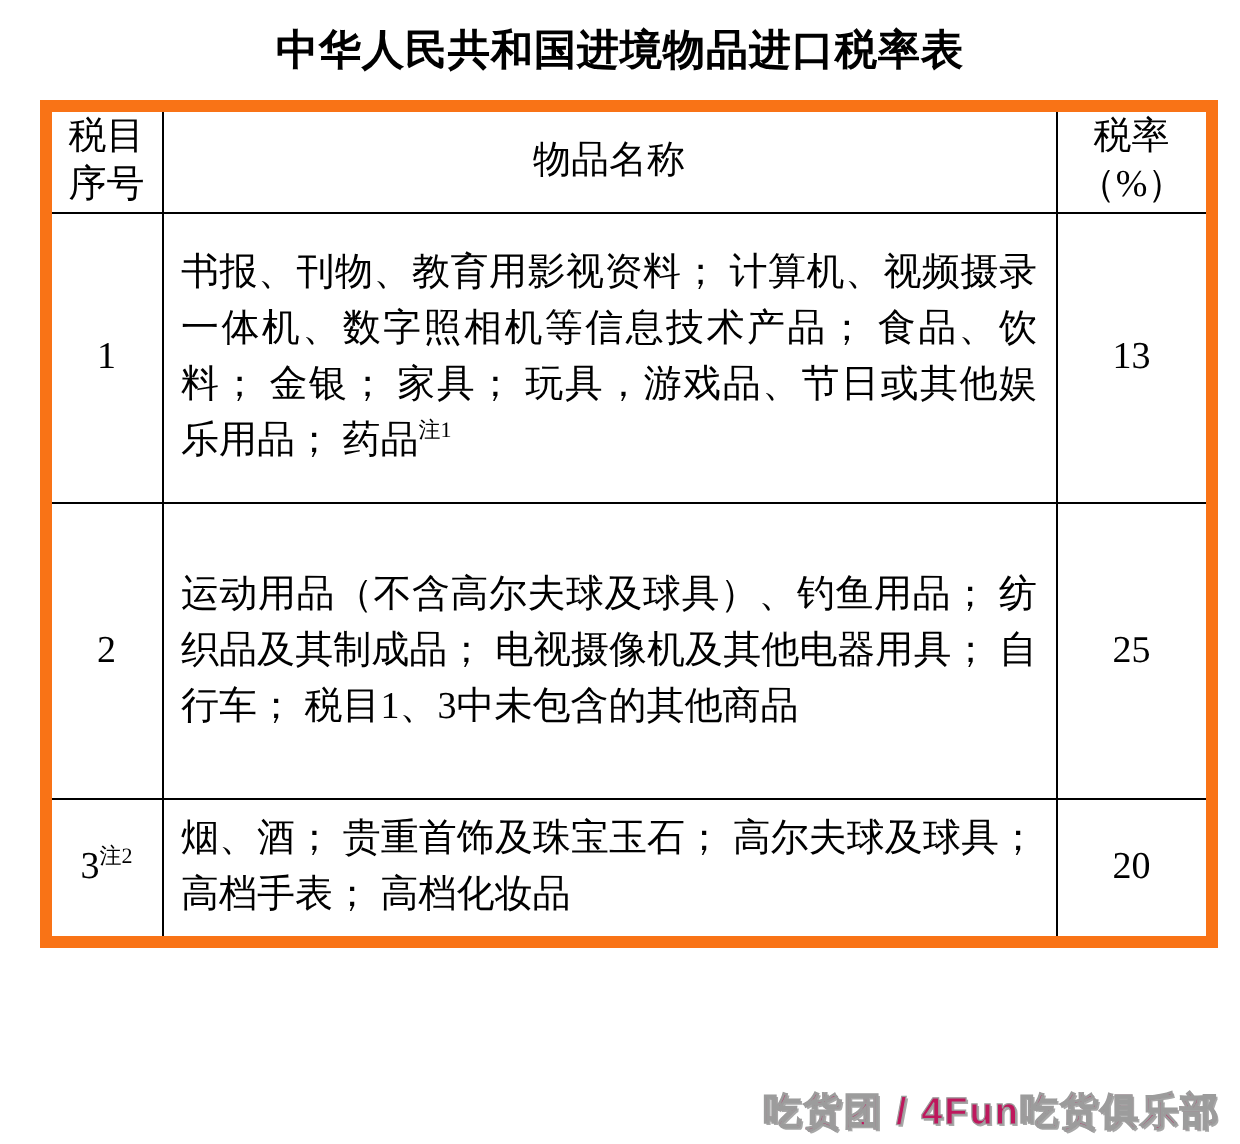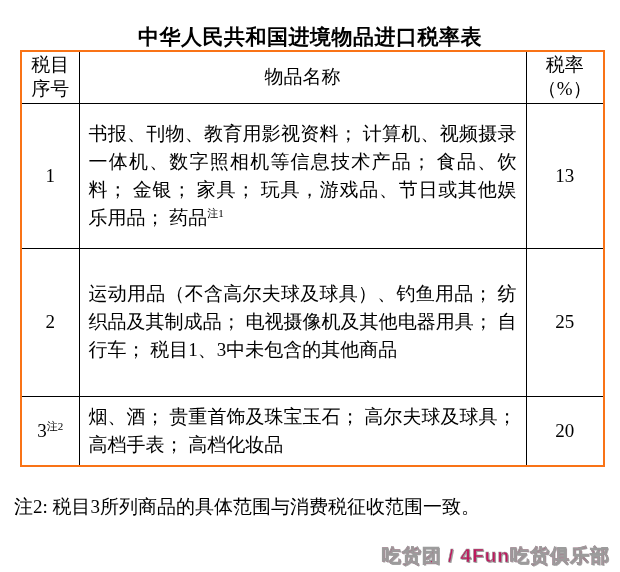--- a/index.html
+++ b/index.html
@@ -6,34 +6,34 @@
   html, body { margin: 0; padding: 0; }
   body {
     width: 620px; height: 572px;
     position: relative;
     background: #ffffff;
     color: #000000;
     font-family: "Liberation Serif", "DejaVu Serif", serif;
     overflow: hidden;
   }
   .title {
-    margin: 12px;
+    margin: 0;
     padding-top: 11px;
     text-align: center;
     font-size: 21px;
     font-weight: bold;
     letter-spacing: 0.5px;
   }
   table.tax-table {
     position: absolute;
     left: 20px; top: 50px;
     width: 583px;
     border-collapse: collapse;
     table-layout: fixed;
-    border: 2px solid #f97316;
+    border: 6px solid #f97316;
   }
   .tax-table th, .tax-table td {
     border: 1px solid #000;
     vertical-align: middle;
     font-size: 19px;
   }
   .tax-table col.c1 { width: 58px; }
   .tax-table col.c2 { width: 447px; }
   .tax-table col.c3 { width: 78px; }
   tr.header-row   { height: 52px; }
@@ -114,18 +114,17 @@
       </tr>
       <tr class="row-3">
         <td class="num"><span>3</span><sup>注2</sup></td>
         <td class="desc"><span>烟、酒； 贵重首饰及珠宝玉石； 高尔夫球及球具； 高档手表； 高档化妆品</span><sup></sup></td>
         <td class="num">20</td>
       </tr>
     </tbody>
   </table>
 
   <div class="notes">
-    <p>注2: 税目3所列商品的具体范围与消费税征收范围一致。</p>
   </div>
 
   <div class="watermark">吃货团 / 4Fun吃货俱乐部</div>
 
 </div>
 
 </body></html>

